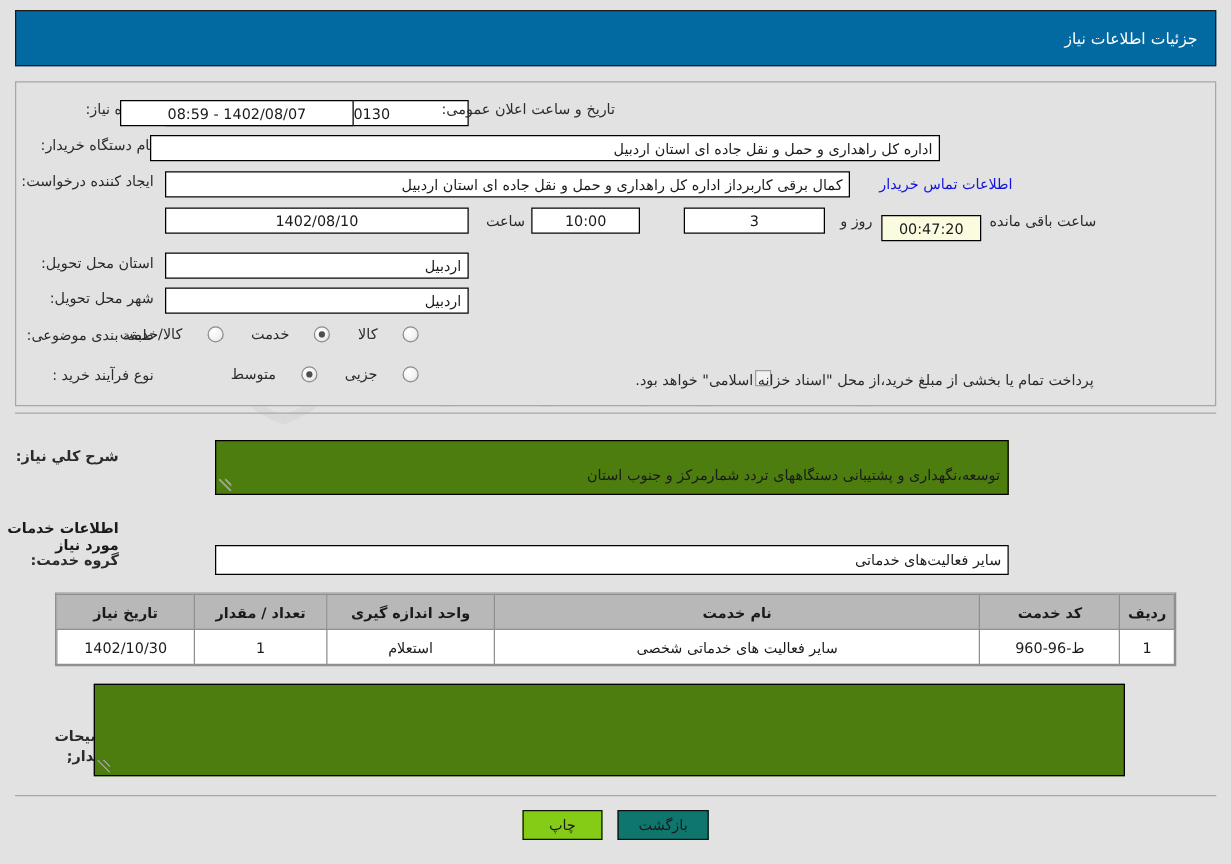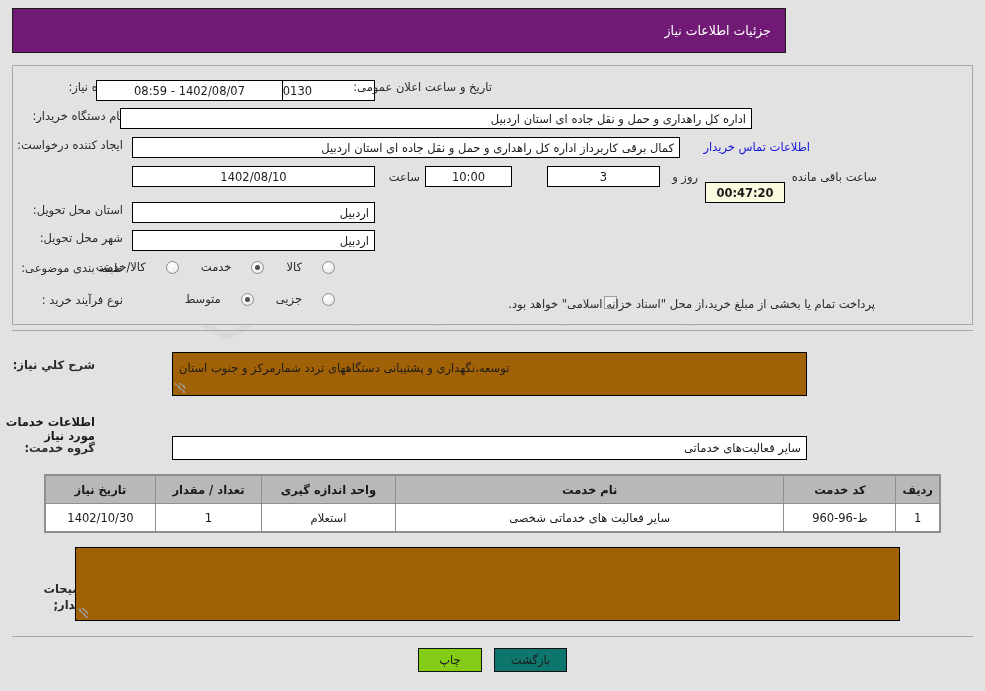--- a/index.html
+++ b/index.html
@@ -16,22 +16,22 @@
   .page {
     position: relative;
     width: 985px; height: 691px;
     background: #e2e2e2;
   }
 
   
   .header-bar {
     position: absolute;
     left: 12px; top: 8px;
-    width: 774px; height: 45px;
-    background: #701a75;
+    width: 961px; height: 45px;
+    background: #0369a1;
     border: 1px solid #1b1b1b;
     display: flex;
     align-items: center;
     justify-content: flex-start;
     padding-right: 14px;
   }
   .header-title {
     color: #ffffff;
     font-size: 12.5px;
     letter-spacing: .2px;
@@ -105,26 +105,26 @@
   .chk {
     width: 13px; height: 13px;
     border: 1px solid #9d9d9d;
     background: #f0f0f0;
     flex: none;
   }
 
   
   .ta {
     border: 1px solid #000000;
-    background: #a16207;
+    background: #4d7c0f;
     position: relative;
     font-size: 11.5px;
     color: #1a1a1a;
-    padding: 8px 6px;
-    text-align: left;
+    padding: 20px 6px;
+    text-align: right;
     overflow: hidden;
   }
   .ta::after {
     content: "";
     position: absolute;
     left: 2px; bottom: 2px;
     width: 10px; height: 10px;
     background:
       linear-gradient(45deg, transparent 0 45%, #9b9b9b 45% 55%, transparent 55% 100%),
       linear-gradient(45deg, transparent 0 70%, #9b9b9b 70% 80%, transparent 80% 100%);
@@ -263,21 +263,21 @@
     <span class="lbl">ایجاد کننده درخواست:</span>
   </div>
   <div class="fld right" style="position:absolute; right:305px; top:137px; width:548px;">کمال برقی کاربرداز اداره کل راهداری و حمل و نقل جاده ای استان اردبیل</div>
   <a class="link" style="position:absolute; right:175px; top:140px;">اطلاعات تماس خریدار</a>
 
   <div class="fld center" style="position:absolute; right:610px; top:166px; width:243px;">1402/08/10</div>
   <span class="lbl" style="position:absolute; right:565px; top:170px;">ساعت</span>
   <div class="fld center" style="position:absolute; right:473px; top:166px; width:87px;">10:00</div>
   <div class="fld center" style="position:absolute; right:325px; top:166px; width:113px;">3</div>
   <span class="lbl" style="position:absolute; right:287px; top:170px;">روز و</span>
-  <div class="fld yellow center" style="position:absolute; right:200px; top:182px; width:80px;font-weight:bold;">00:47:20</div>
+  <div class="fld yellow center" style="position:absolute; right:200px; top:172px; width:80px;">00:47:20</div>
   <span class="lbl" style="position:absolute; right:108px; top:170px;">ساعت باقی مانده</span>
 
   <div class="row" style="right:862px; top:203px;">
     <span class="lbl">استان محل تحویل:</span>
   </div>
   <div class="fld right" style="position:absolute; right:610px; top:202px; width:243px;">اردبیل</div>
 
   <div class="row" style="right:862px; top:231px;">
     <span class="lbl">شهر محل تحویل:</span>
   </div>

